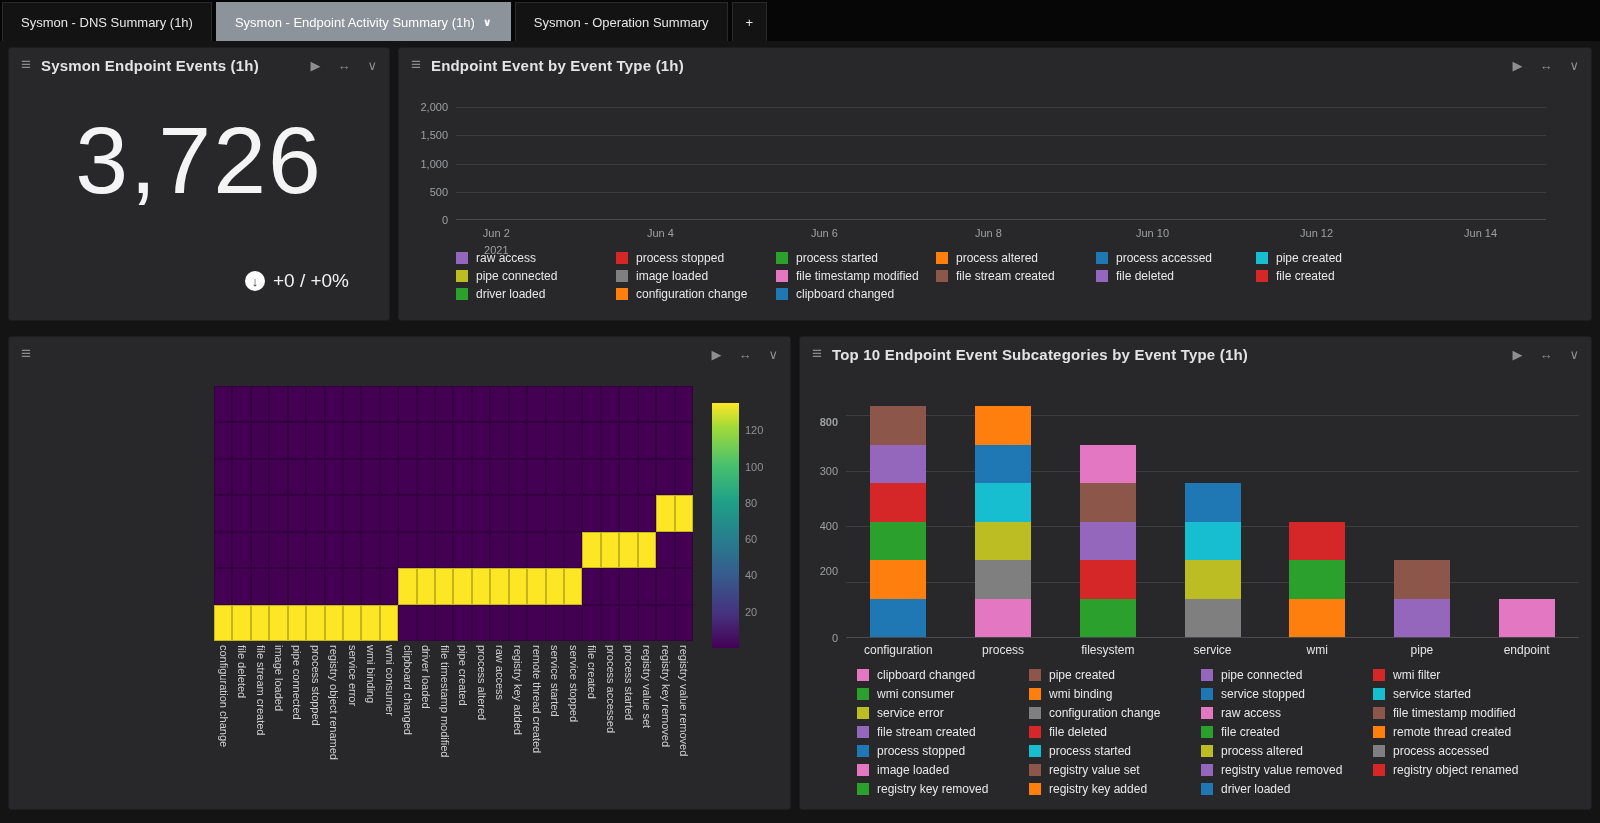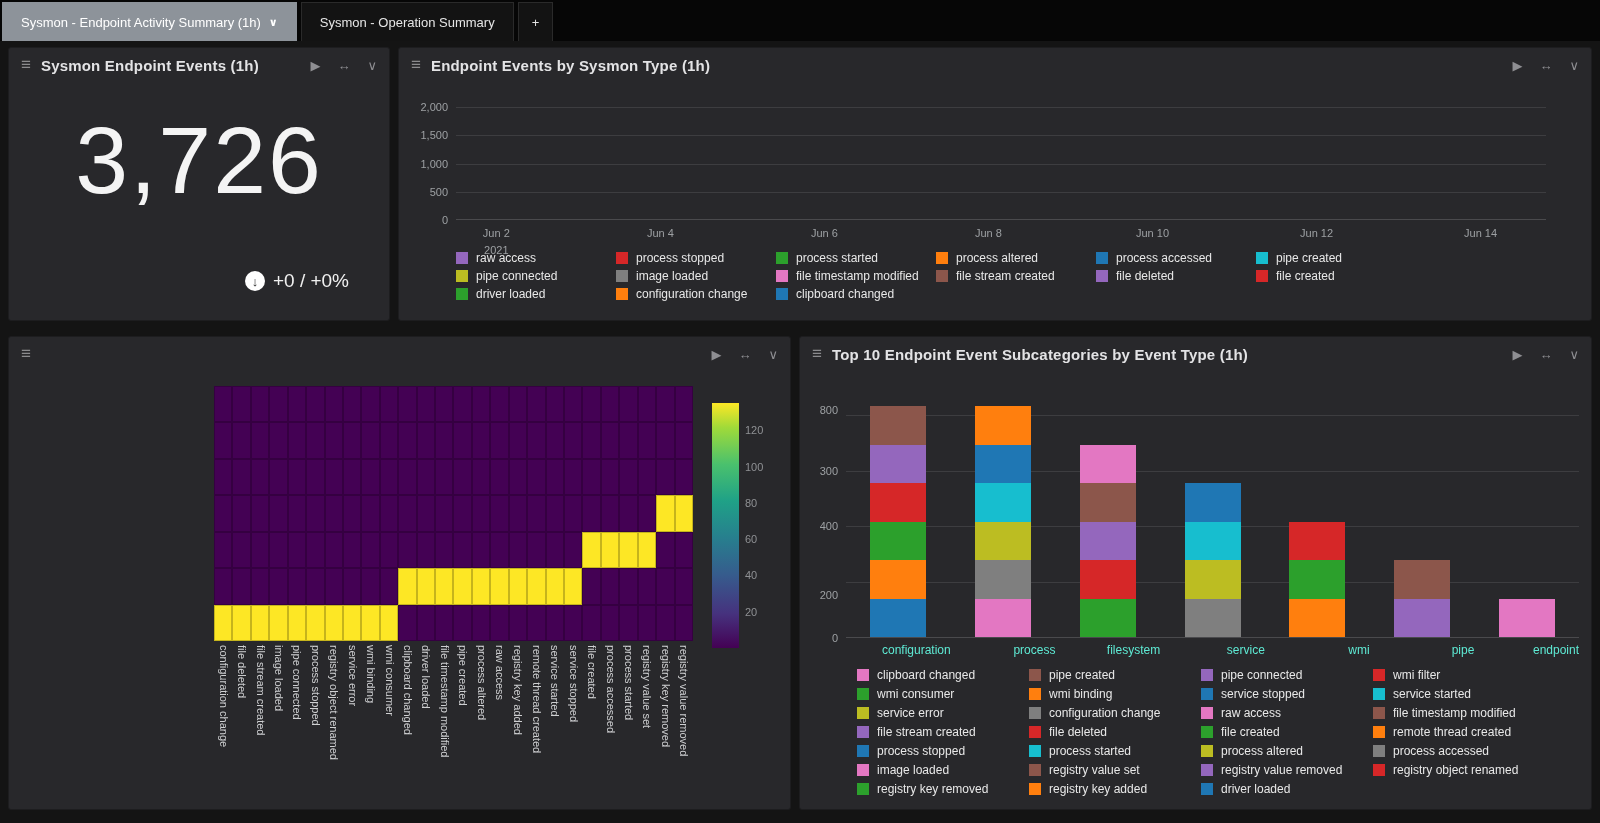--- a/index.html
+++ b/index.html
@@ -53,28 +53,31 @@
   .hm-colorbar { position:absolute; left:703px; top:66px; width:27px; height:245px;
     background:linear-gradient(to top,#440154 0%,#46327e 14%,#365c8d 30%,#277f8e 45%,#1fa187 60%,#4ac16d 75%,#a0da39 90%,#fde725 100%); }
   .hm-cbtick { position:absolute; left:736px; transform:translateY(-50%); color:#8f9194; font-size:11px; }
   
   .bc-plot { position:absolute; left:46px; top:64px; width:733px; height:237px; border-bottom:1px solid #4a4a4d; display:flex; }
   .bc-slot { flex:1; position:relative; }
   .bc-bar { position:absolute; left:50%; transform:translateX(-50%); bottom:0; width:56px;
     display:flex; flex-direction:column-reverse; }
   .bc-seg { width:100%; }
   .bc-xlabels { position:absolute; left:46px; top:306px; width:733px; display:flex; }
-  .bc-xlabel { flex:1; text-align:right; color:#5eead4; font-size:12px; }
+  .bc-xlabel { flex:1; text-align:center; color:#e5e5e5; font-size:12px; }
   .bc-legend { position:absolute; left:57px; top:331px; display:flex; }
   .bc-legend .leg-col { gap:5px; }
 </style>
 </head>
 <body>
 
 <div class="tabbar" id="tabbar">
+  <div class="tab">
+      <span>Sysmon - DNS Summary (1h)</span>
+    </div>
     <div class="tab active">
       <span>Sysmon - Endpoint Activity Summary (1h)</span>
       <span class="chev">∨</span>
     </div>
     <div class="tab">
       <span>Sysmon - Operation Summary</span>
     </div>
     <div class="tab addtab" id="addtab">+</div>
 </div>
 
@@ -91,21 +94,21 @@
   <div class="bigvalue">3,726</div>
   <div class="trend">
     <span class="trend-ic">↓</span>
     <span>+0 / +0%</span>
   </div>
 </div>
 
 <div class="panel" id="panel-timeseries">
   <div class="panel-header">
     <span class="drag">≡</span>
-    <span class="ptitle">Endpoint Events by Sysmon Type (1h)</span>
+    <span class="ptitle">Endpoint Event by Event Type (1h)</span>
     <span class="hicons">
       <span>▶</span>
       <span>↔</span>
       <span>∨</span>
     </span>
   </div>
   <div class="ts-plot" id="ts-plot">
       <div class="ytick" style="top: 113px;">0</div>
       <div class="gridline" style="top: 84.75px;"></div>
       <div class="ytick" style="top: 84.75px;">500</div>
@@ -452,27 +455,27 @@
     <span class="ptitle">Top 10 Endpoint Event Subcategories by Event Type (1h)</span>
     <span class="hicons">
       <span>▶</span>
       <span>↔</span>
       <span>∨</span>
     </span>
   </div>
   <div class="bc-plot" id="bc-plot">
       <div class="ytick" style="top: 237px;">0</div>
       <div class="gridline" style="top: 181.235px;"></div>
-      <div class="ytick" style="top: 194px;">200</div>
+      <div class="ytick" style="top: 170px;">200</div>
       <div class="gridline" style="top: 125.471px;"></div>
       <div class="ytick" style="top: 125.471px;">400</div>
       <div class="gridline" style="top: 69.7059px;"></div>
       <div class="ytick" style="top: 69.7059px;">300</div>
       <div class="gridline" style="top: 13.9412px;"></div>
-      <div class="ytick" style="top: 9px;">800</div>
+      <div class="ytick" style="top: 21px; font-weight: bold;">800</div>
       <div class="bc-slot">
         <div class="bc-bar">
           <div class="bc-seg" title="driver loaded" style="height: 38.4776px; background: rgb(31, 119, 180);"></div>
           <div class="bc-seg" title="registry key added" style="height: 38.4776px; background: rgb(255, 127, 14);"></div>
           <div class="bc-seg" title="registry key removed" style="height: 38.4776px; background: rgb(44, 160, 44);"></div>
           <div class="bc-seg" title="registry object renamed" style="height: 38.4776px; background: rgb(214, 39, 40);"></div>
           <div class="bc-seg" title="registry value removed" style="height: 38.4776px; background: rgb(148, 103, 189);"></div>
           <div class="bc-seg" title="registry value set" style="height: 38.4776px; background: rgb(140, 86, 75);"></div>
         </div>
       </div>

